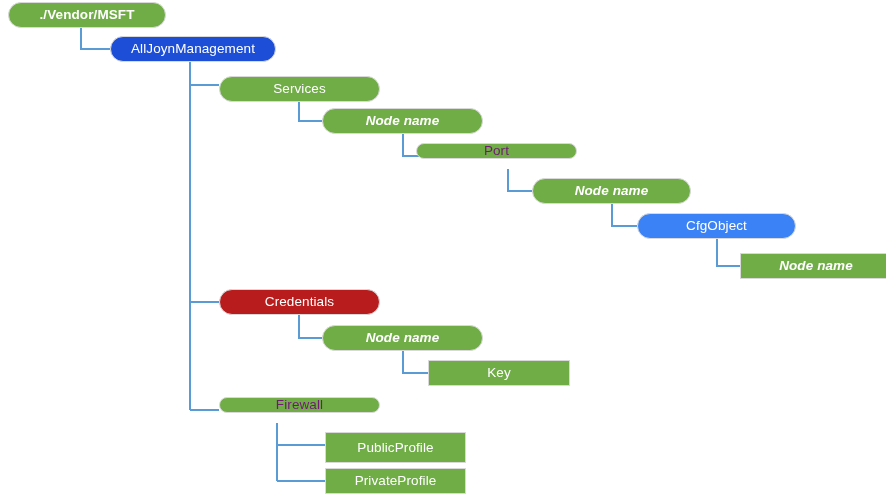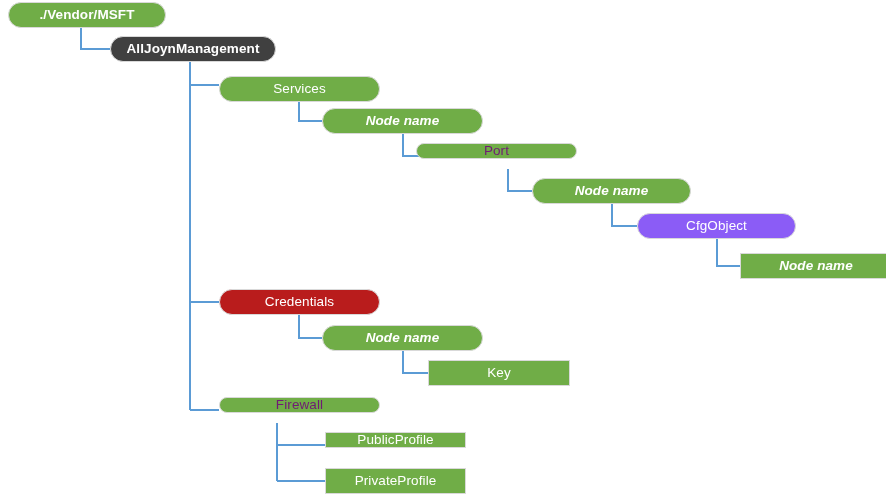--- a/index.html
+++ b/index.html
@@ -74,53 +74,53 @@
       <path d="M 299 315 L 299 338 L 322 338" fill="none" stroke="#5B9BD5" stroke-width="2" stroke-linecap="butt"></path>
       <path d="M 403 351 L 403 373 L 428 373" fill="none" stroke="#5B9BD5" stroke-width="2" stroke-linecap="butt"></path>
       <path d="M 277 423 L 277 481" fill="none" stroke="#5B9BD5" stroke-width="2" stroke-linecap="butt"></path>
       <path d="M 277 445 L 325 445" fill="none" stroke="#5B9BD5" stroke-width="2" stroke-linecap="butt"></path>
       <path d="M 277 481 L 325 481" fill="none" stroke="#5B9BD5" stroke-width="2" stroke-linecap="butt"></path>
     </svg>
   <div id="node-layer">
       <div class="node rounded" style="left: 8px; top: 2px; width: 158px; height: 26px; background: rgb(112, 173, 71); border-color: rgb(217, 217, 217); color: rgb(255, 255, 255); font-weight: bold;">
         <span class="node-label">./Vendor/MSFT</span>
       </div>
-      <div class="node rounded" style="left: 110px; top: 36px; width: 166px; height: 26px; background: #404040; border-color: rgb(217, 217, 217); color: rgb(255, 255, 255); font-weight: bold;">
+      <div class="node rounded" style="left: 110px; top: 36px; width: 166px; height: 26px; background: #1d4ed8; border-color: rgb(217, 217, 217); color: rgb(255, 255, 255);">
         <span class="node-label">AllJoynManagement</span>
       </div>
       <div class="node rounded" style="left: 219px; top: 76px; width: 161px; height: 26px; background: rgb(112, 173, 71); border-color: rgb(217, 217, 217); color: rgb(255, 255, 255);">
         <span class="node-label">Services</span>
       </div>
       <div class="node rounded italic" style="left: 322px; top: 108px; width: 161px; height: 26px; background: rgb(112, 173, 71); border-color: rgb(217, 217, 217); color: rgb(255, 255, 255);">
         <span class="node-label">Node name</span>
       </div>
       <div class="node rounded" style="left: 416px; top: 143px; width: 161px; height: 16px; background: rgb(112, 173, 71); border-color: rgb(217, 217, 217); color: #701a75;">
         <span class="node-label">Port</span>
       </div>
       <div class="node rounded italic" style="left: 532px; top: 178px; width: 159px; height: 26px; background: rgb(112, 173, 71); border-color: rgb(217, 217, 217); color: rgb(255, 255, 255);">
         <span class="node-label">Node name</span>
       </div>
-      <div class="node rounded" style="left: 637px; top: 213px; width: 159px; height: 26px; background: #8b5cf6; border-color: rgb(217, 217, 217); color: rgb(255, 255, 255);">
+      <div class="node rounded" style="left: 637px; top: 213px; width: 159px; height: 26px; background: #3b82f6; border-color: rgb(217, 217, 217); color: rgb(255, 255, 255);">
         <span class="node-label">CfgObject</span>
       </div>
       <div class="node rect italic" style="left: 740px; top: 253px; width: 152px; height: 26px; background: rgb(112, 173, 71); border-color: rgb(217, 217, 217); color: rgb(255, 255, 255);">
         <span class="node-label">Node name</span>
       </div>
       <div class="node rounded" style="left: 219px; top: 289px; width: 161px; height: 26px; background: #b91c1c; border-color: rgb(217, 217, 217); color: rgb(255, 255, 255);">
         <span class="node-label">Credentials</span>
       </div>
       <div class="node rounded italic" style="left: 322px; top: 325px; width: 161px; height: 26px; background: rgb(112, 173, 71); border-color: rgb(217, 217, 217); color: rgb(255, 255, 255);">
         <span class="node-label">Node name</span>
       </div>
       <div class="node rect" style="left: 428px; top: 360px; width: 142px; height: 26px; background: rgb(112, 173, 71); border-color: rgb(217, 217, 217); color: rgb(255, 255, 255); text-align: center;">
         <span class="node-label">Key</span>
       </div>
       <div class="node rounded" style="left: 219px; top: 397px; width: 161px; height: 16px; background: rgb(112, 173, 71); border-color: rgb(217, 217, 217); color: #701a75;">
         <span class="node-label">Firewall</span>
       </div>
-      <div class="node rect" style="left: 325px; top: 432px; width: 141px; height: 16px; background: rgb(112, 173, 71); border-color: rgb(217, 217, 217); color: rgb(255, 255, 255);">
+      <div class="node rect" style="left: 325px; top: 432px; width: 141px; height: 31px; background: rgb(112, 173, 71); border-color: rgb(217, 217, 217); color: rgb(255, 255, 255);">
         <span class="node-label">PublicProfile</span>
       </div>
       <div class="node rect" style="left: 325px; top: 468px; width: 141px; height: 26px; background: rgb(112, 173, 71); border-color: rgb(217, 217, 217); color: rgb(255, 255, 255);">
         <span class="node-label">PrivateProfile</span>
       </div>
     </div>
 </div>
 
 </body></html>

